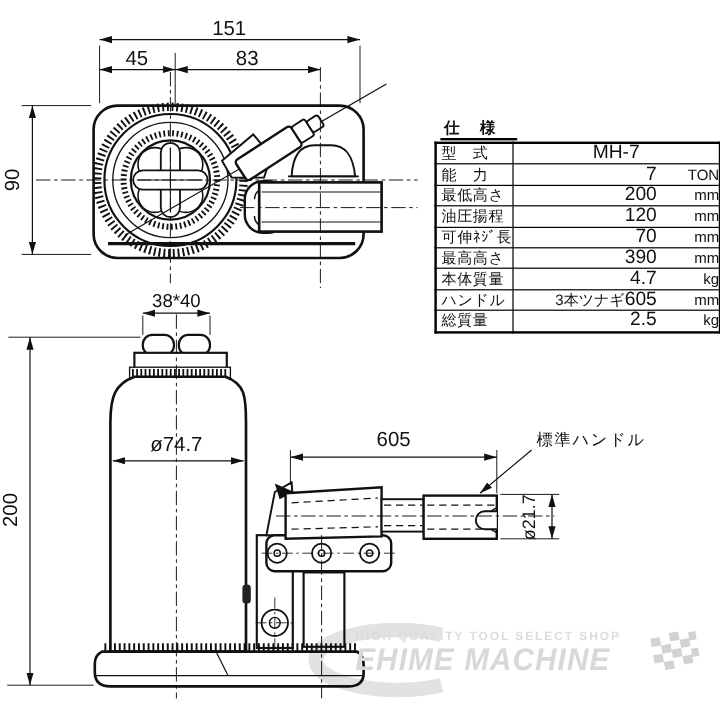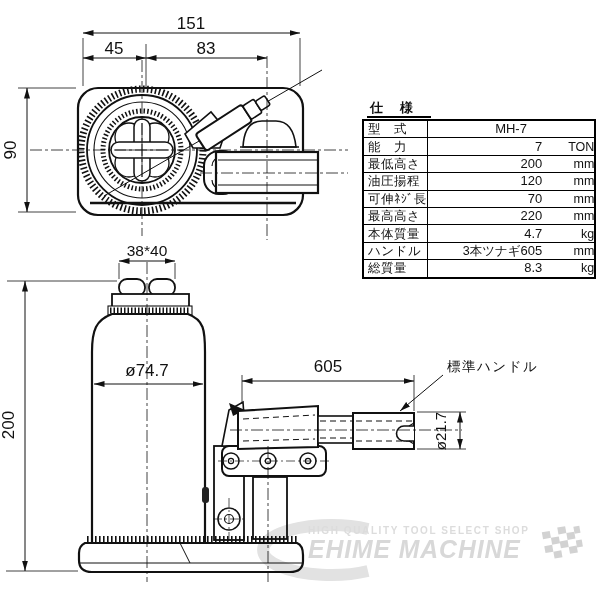--- a/index.html
+++ b/index.html
@@ -13,26 +13,26 @@
   .spec{position:absolute;left:362px;top:98px;width:266px;}
   .spec-title{
     display:inline-block;margin-left:5px;padding:0 16px 1px 3px;
     font-size:13px;font-weight:bold;letter-spacing:2px;border-bottom:2px solid #000;line-height:15px;
   }
   .spec-table{width:233px;border:2px solid #000;border-collapse:collapse;margin-top:1px;padding-left:39px;}
   .spec-table td{border:1.5px solid #000;padding:0;height:16.4px;font-size:12.5px;line-height:16px;}
   td.lbl{width:66px;padding-left:4px;letter-spacing:0.5px;white-space:nowrap;}
   .vwrap{display:flex;align-items:center;width:100%;}
   .vprefix{padding-left:3px;white-space:nowrap;margin-left:32px;}
-  .vnum{flex:1;text-align:right;padding-right:8px;font-size:13px;}
+  .vnum{flex:1;text-align:right;padding-right:8px;font-size:16px;}
   .vunit{width:44px;text-align:right;font-size:12.5px;}
   tr.model .vnum{text-align:center;padding-right:0;}
   tr.model .vunit{width:0;}
   
-  .logo{position:absolute;top:523px;right:16px;display:flex;align-items:center;gap:8px;}
+  .logo{position:absolute;top:523px;right:16px;display:flex;align-items:center;gap:20px;}
   .logo-text{display:flex;flex-direction:column;align-items:flex-start;}
   .logo-tagline{font-size:10px;letter-spacing:1.6px;color:#dcdcdc;font-weight:bold;white-space:nowrap;}
   .logo-name{
     font-size:26px;font-weight:bold;font-style:italic;letter-spacing:1px;color:#d8d8d8;
     line-height:26px;transform:scaleX(0.95);transform-origin:left;white-space:nowrap;
   }
 </style>
 </head>
 <body>
 
@@ -216,21 +216,21 @@
             <div class="vwrap">
               <span class="vnum">70</span>
               <span class="vunit">mm</span>
             </div>
           </td>
       </tr>
       <tr>
         <td class="lbl">最高高さ</td>
         <td>
             <div class="vwrap">
-              <span class="vnum">220</span>
+              <span class="vnum">390</span>
               <span class="vunit">mm</span>
             </div>
           </td>
       </tr>
       <tr>
         <td class="lbl">本体質量</td>
         <td>
             <div class="vwrap">
               <span class="vnum">4.7</span>
               <span class="vunit">kg</span>
@@ -244,21 +244,21 @@
               <span class="vprefix">3本ツナギ</span>
               <span class="vnum">605</span>
               <span class="vunit">mm</span>
             </div>
           </td>
       </tr>
       <tr>
         <td class="lbl">総質量</td>
         <td>
             <div class="vwrap">
-              <span class="vnum">8.3</span>
+              <span class="vnum">2.5</span>
               <span class="vunit">kg</span>
             </div>
           </td>
       </tr>
     </tbody>
   </table>
 </div>
 
 <div class="logo">
   <div class="logo-text">

